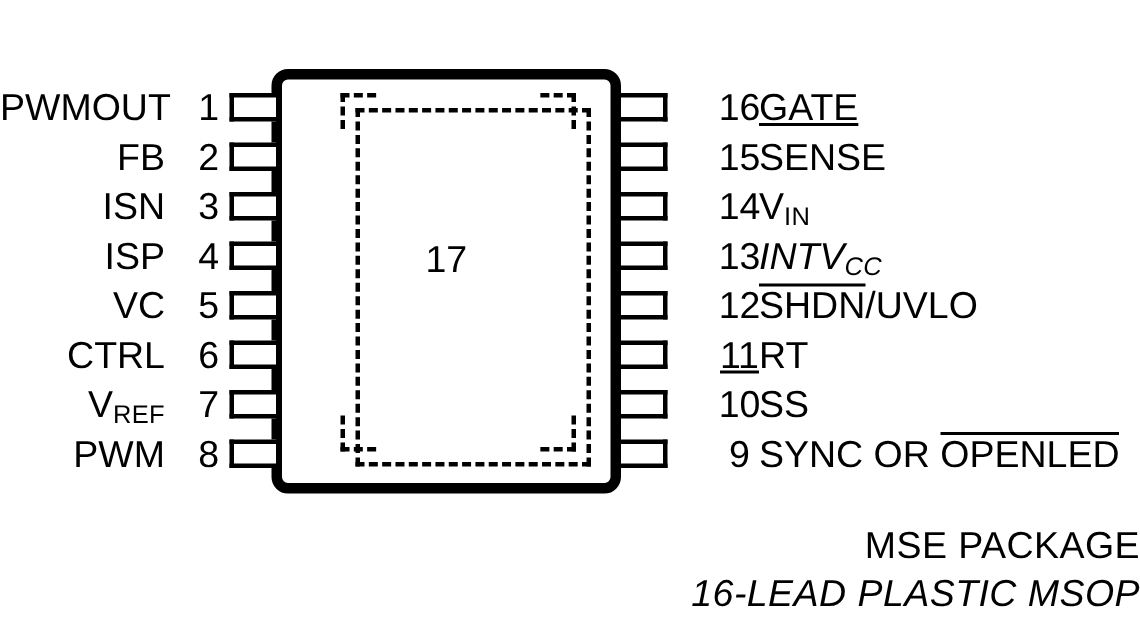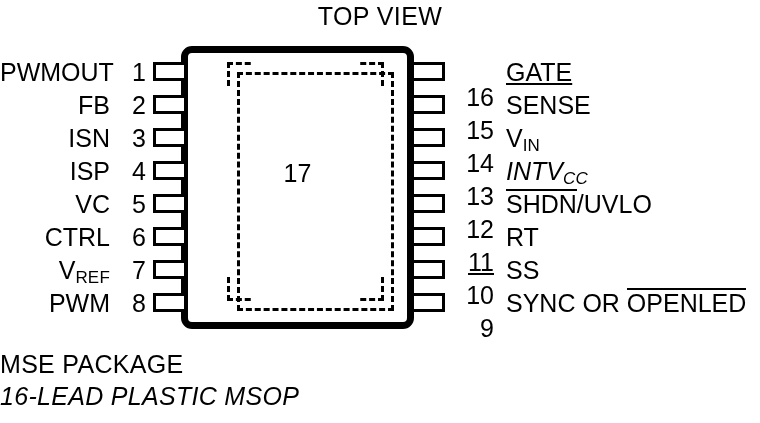--- a/index.html
+++ b/index.html
@@ -31,21 +31,21 @@
     font-size: 25px;
     letter-spacing: 0.4px;
     white-space: nowrap;
   }
 
   
   .caption {
     position: absolute;
     left: 0;
     width: 760px;
-    text-align: left;
+    text-align: right;
     font-size: 25px;
     letter-spacing: 0.3px;
     white-space: nowrap;
   }
   .caption.line1 { top: 350px; }
   .caption.line2 { top: 382px; font-style: italic; }
 
   
   .package-body {
     position: absolute;
@@ -121,24 +121,23 @@
     font-size: 25px;
     line-height: 25px;
     white-space: nowrap;
   }
   .pin-num.left {
     left: 116px;
     width: 30px;
     text-align: right;
   }
   .pin-num.right {
-    left: 452px;
+    left: 472px;
     width: 42px;
-    text-align: right;
-    margin-top: 25px;
+    text-align: center;
   }
 
   
   .pin-name {
     position: absolute;
     font-size: 25px;
     line-height: 25px;
     white-space: nowrap;
   }
   .pin-name.left {
@@ -172,21 +171,20 @@
     right: 0;
     top: -3px;
     border-top: 2.5px solid #000000;
   }
 </style>
 </head>
 <body>
 
 <div id="diagram">
 
-  <div class="title">TOP VIEW</div>
 
   <div class="package-body"></div>
 
   <div class="pad-outer"></div>
   <div class="pad-inner"></div>
 
   <div class="pad-mask" style="left:252px; top:59px; width:107px; height:8px;"></div>
   <div class="pad-mask" style="left:252px; top:296px; width:107px; height:8px;"></div>
   <div class="pad-mask" style="left:224px; top:87px; width:8px; height:189px;"></div>
   <div class="pad-mask" style="left:379px; top:87px; width:8px; height:189px;"></div>

